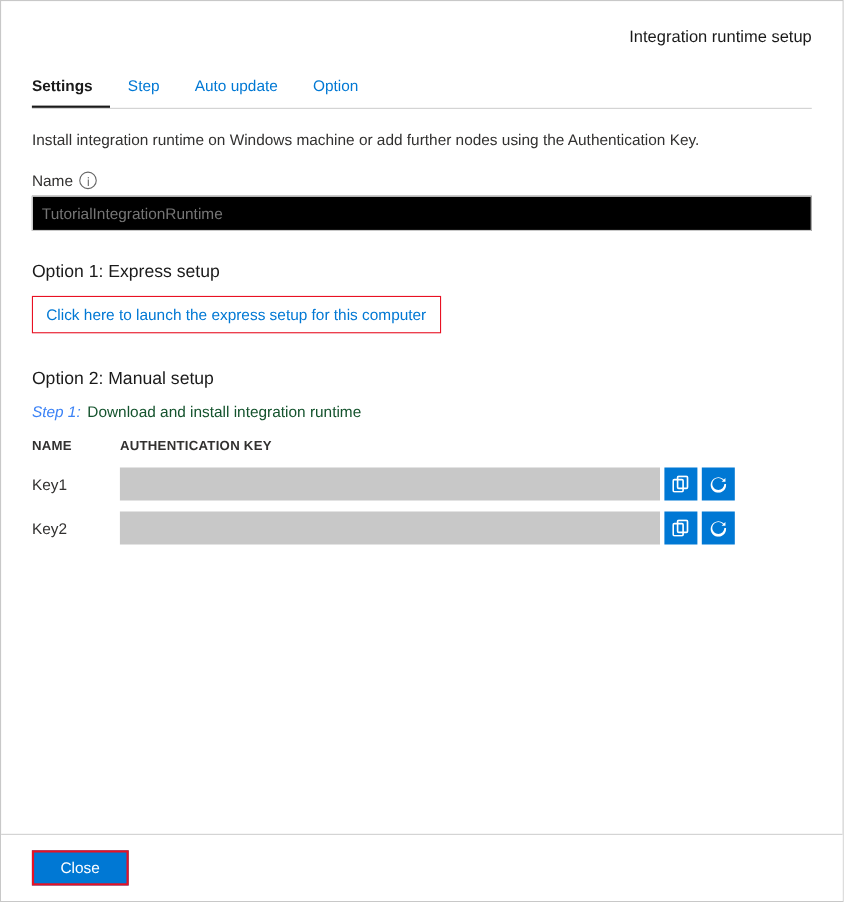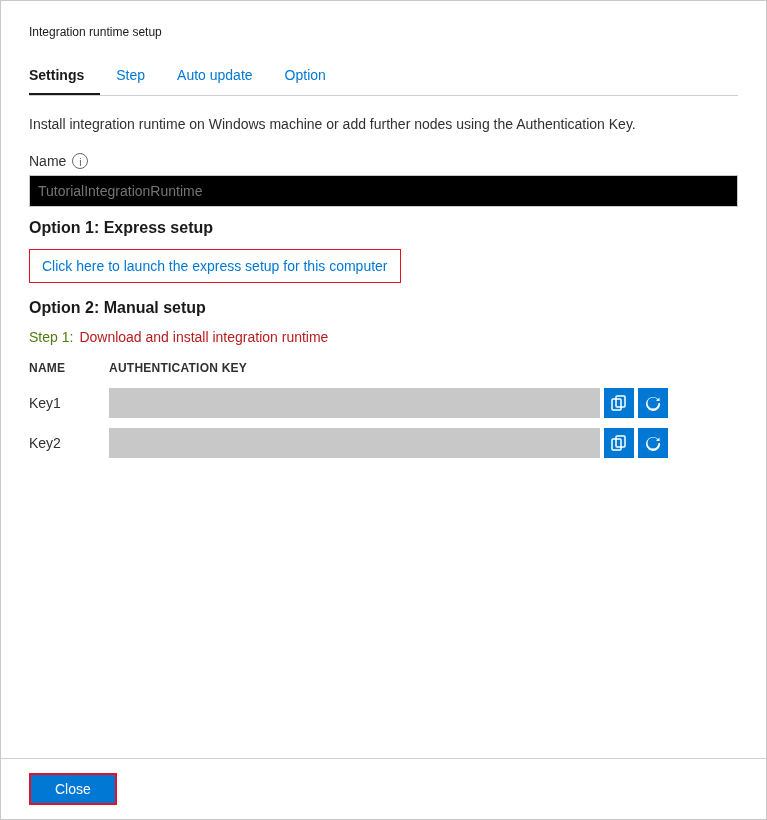--- a/index.html
+++ b/index.html
@@ -27,24 +27,25 @@
       flex-direction: column;
       box-shadow: 0 2px 8px rgba(0,0,0,0.15);
     }
 
     .dialog-content {
       flex: 1;
       padding: 24px 28px;
     }
 
     .dialog-title {
-      font-size: 12px;
+      font-size: 15px;
       font-weight: 400;
       color: #1a1a1a;
       margin-bottom: 20px;
+      text-align: right;
     }
 
     .tabs {
       display: flex;
       border-bottom: 1px solid #d0d0d0;
       margin-bottom: 18px;
       gap: 0;
     }
 
     .tab {
@@ -98,23 +99,23 @@
       border: 1px solid #c8c8c8;
       padding: 4px 8px;
       font-size: 14px;
       color: #a0a0a0;
       background: #000000;
       outline: none;
     }
 
     .section-title {
       font-size: 16px;
-      font-weight: 700;
+      font-weight: 400;
       color: #1a1a1a;
-      margin-top: 12px;
+      margin-top: 29px;
       margin-bottom: 12px;
     }
 
     .express-link-box {
       border: 1.5px solid #e81123;
       padding: 8px 12px;
       display: inline-block;
       margin-bottom: 4px;
     }
 
@@ -128,26 +129,27 @@
     .step-row {
       display: flex;
       align-items: center;
       gap: 6px;
       margin-bottom: 10px;
       font-size: 14px;
       color: #323130;
     }
 
     .step-label {
-      color: #4d7c0f;
+      color: #3b82f6;
       white-space: nowrap;
+      font-style: italic;
     }
 
     .step-link {
-      color: #b91c1c;
+      color: #14532d;
       text-decoration: none;
       cursor: pointer;
     }
 
     .keys-table {
       width: 100%;
       border-collapse: collapse;
       margin-top: 8px;
     }
 

